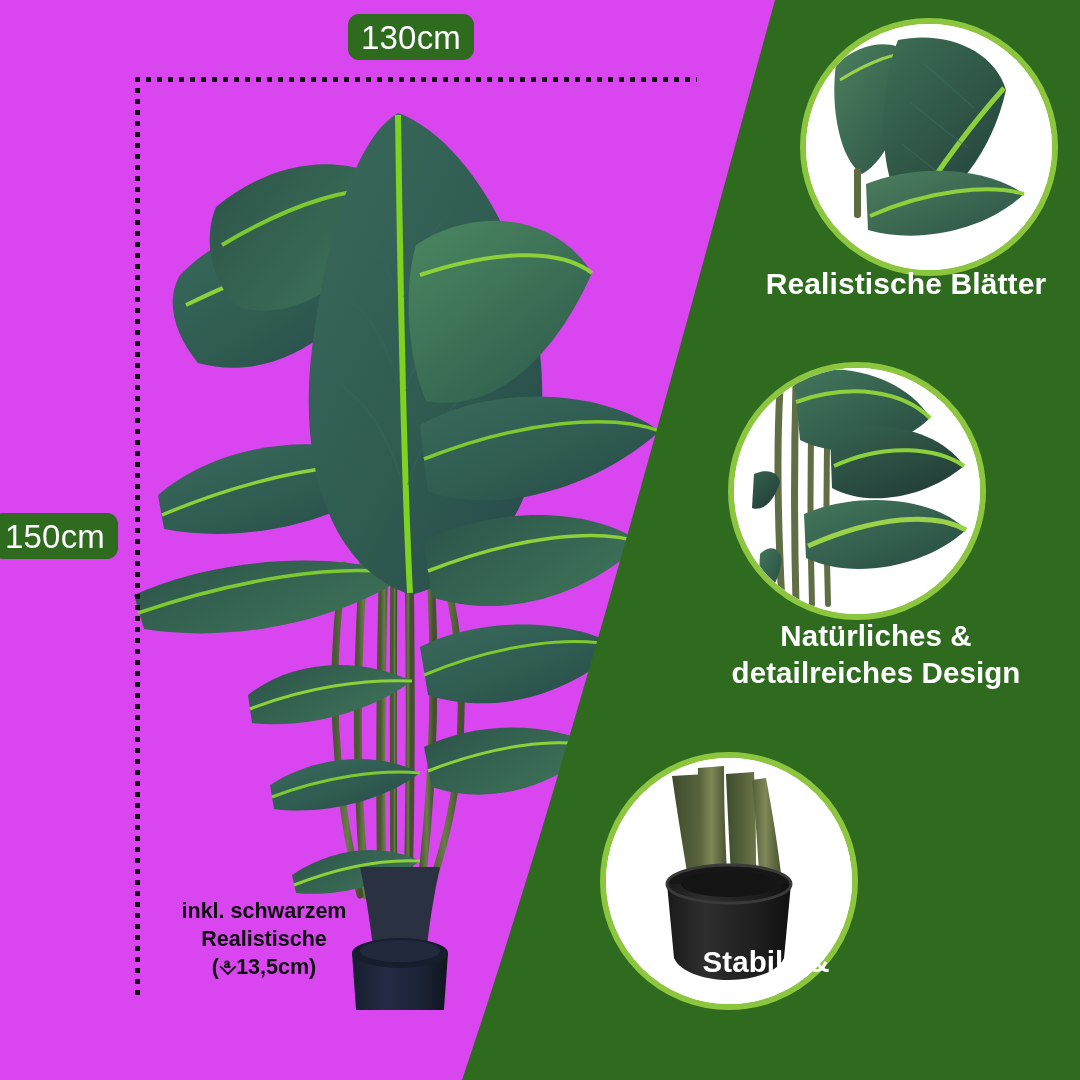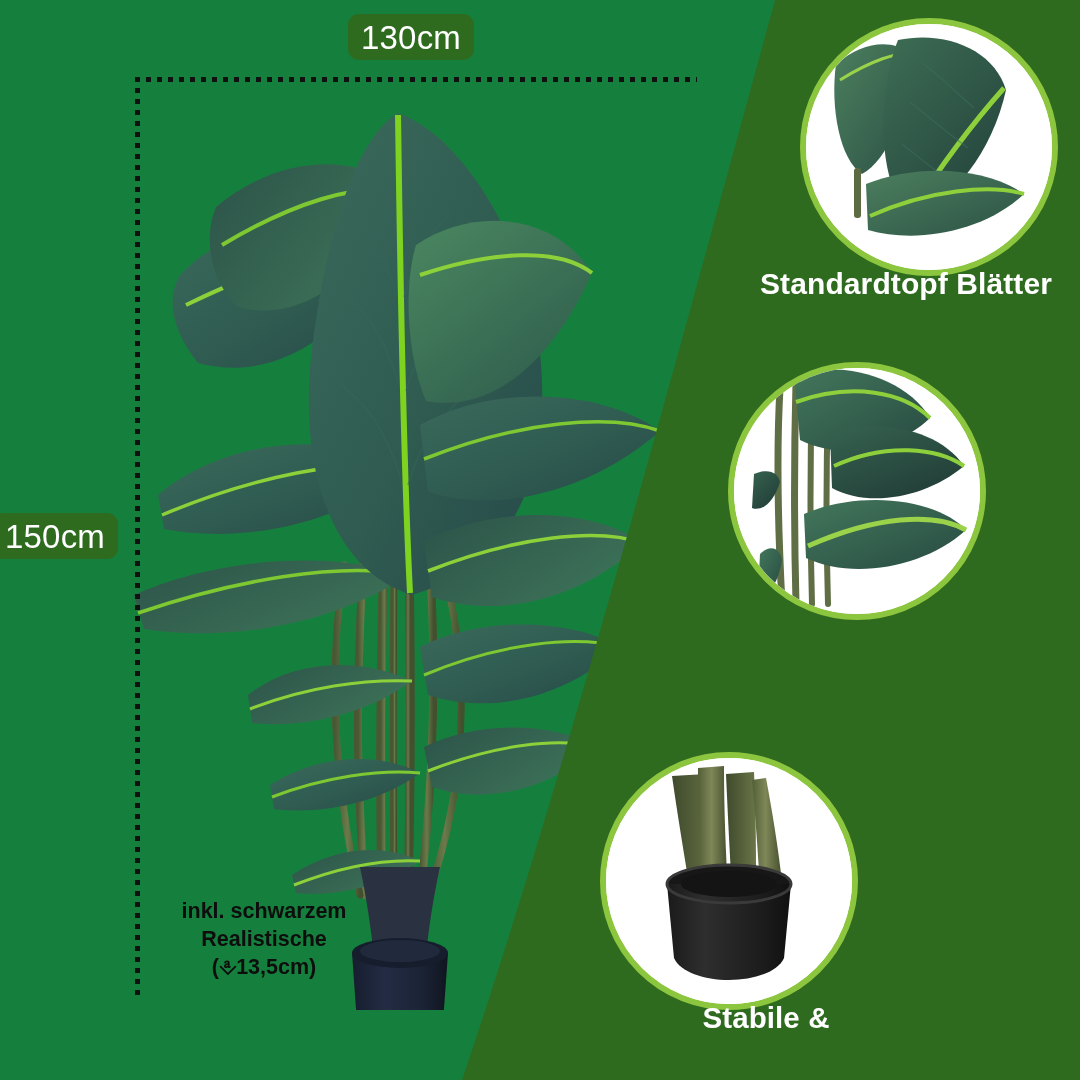--- a/index.html
+++ b/index.html
@@ -4,21 +4,21 @@
 <style>
   html, body {
     margin: 0;
     padding: 0;
     background: #ffffff;
   }
   #infographic {
     position: relative;
     width: 1080px;
     height: 1080px;
-    background: #15803d;
+    background: #d946ef;
     overflow: hidden;
     font-family: "Liberation Sans", sans-serif;
   }
 
   
   .dim-line-h {
     position: absolute;
     left: 135px;
     top: 77px;
     width: 562px;
@@ -119,21 +119,21 @@
     position: absolute;
     color: #ffffff;
     font-weight: bold;
     text-align: center;
     line-height: 1.24;
     font-size: 30px;
     letter-spacing: 0.1px;
   }
   #caption-leaves { left: 740px; top: 265px; width: 332px; }
   #caption-design { left: 686px; top: 618px; width: 380px; font-size: 29.5px; }
-  #caption-stems  { left: 566px; top: 1000px; width: 400px; font-size: 29.5px; }
+  #caption-stems  { left: 566px; top: 944px; width: 400px; font-size: 29.5px; }
   .feature-caption .line { display: block; }
 </style>
 </head>
 <body>
 
 <div id="infographic">
 
   <div id="product-photo">
     <svg viewBox="0 0 560 915" xmlns="http://www.w3.org/2000/svg">
       <defs>
@@ -285,21 +285,21 @@
         <path d="M118 40 C138 56 154 72 168 84"></path>
         <path d="M104 78 C126 96 146 112 162 124"></path>
         <path d="M96 120 C116 136 134 150 148 160"></path>
       </g>
       <path d="M60 160 C110 140 178 142 218 170 C178 208 110 220 62 206 Z" fill="url(#c1a)"></path>
       <path d="M64 192 C122 166 184 160 218 170" stroke="#8ed03c" stroke-width="4" fill="none"></path>
       <rect x="48" y="144" width="7" height="50" rx="3" fill="#5d6b42"></rect>
     </svg>
   </div>
   <div class="feature-caption" id="caption-leaves">
-    <span class="line">Standardtopf Blätter</span>
+    <span class="line">Realistische Blätter</span>
   </div>
 
   <div class="feature-circle" id="circle-design">
     <svg viewBox="0 0 246 246" xmlns="http://www.w3.org/2000/svg">
       <defs>
         <linearGradient id="c2a" x1="0" y1="0" x2="1" y2="1">
           <stop offset="0" stop-color="#43775b"></stop>
             <stop offset="1" stop-color="#274a42"></stop>
         </linearGradient>
         <linearGradient id="c2b" x1="0" y1="0" x2="0.7" y2="1">
@@ -318,20 +318,24 @@
       <path d="M60 6 C110 -8 172 10 196 50 C160 84 106 92 66 72 Z" fill="url(#c2a)"></path>
       <path d="M62 34 C118 14 170 24 196 50" stroke="#8ed03c" stroke-width="4" fill="none"></path>
       <path d="M96 66 C144 48 206 62 230 98 C192 130 134 140 98 120 Z" fill="url(#c2b)"></path>
       <path d="M100 98 C152 74 204 80 230 98" stroke="#8ed03c" stroke-width="4" fill="none"></path>
       <path d="M70 146 C126 122 202 130 232 162 C190 200 118 212 72 190 Z" fill="url(#c2a)"></path>
       <path d="M74 178 C142 148 200 144 232 162" stroke="#9ad24a" stroke-width="5" fill="none"></path>
       <path d="M20 106 C34 100 44 104 46 114 C40 134 28 144 18 140 Z" fill="url(#c2b)"></path>
       <path d="M26 186 C36 176 46 180 48 192 C44 216 34 230 24 226 Z" fill="url(#c2a)"></path>
     </svg>
   </div>
+  <div class="feature-caption" id="caption-design">
+    <span class="line">Natürliches &amp;</span>
+    <span class="line">detailreiches Design</span>
+  </div>
 
   <div class="feature-circle" id="circle-stems">
     <svg viewBox="0 0 246 246" xmlns="http://www.w3.org/2000/svg">
       <defs>
         <linearGradient id="c3p" x1="0" y1="0" x2="1" y2="0">
           <stop offset="0" stop-color="#1a1a1a"></stop>
             <stop offset="0.3" stop-color="#2e2e2e"></stop>
           <stop offset="0.75" stop-color="#1d1d1d"></stop>
             <stop offset="1" stop-color="#101010"></stop>
         </linearGradient>

